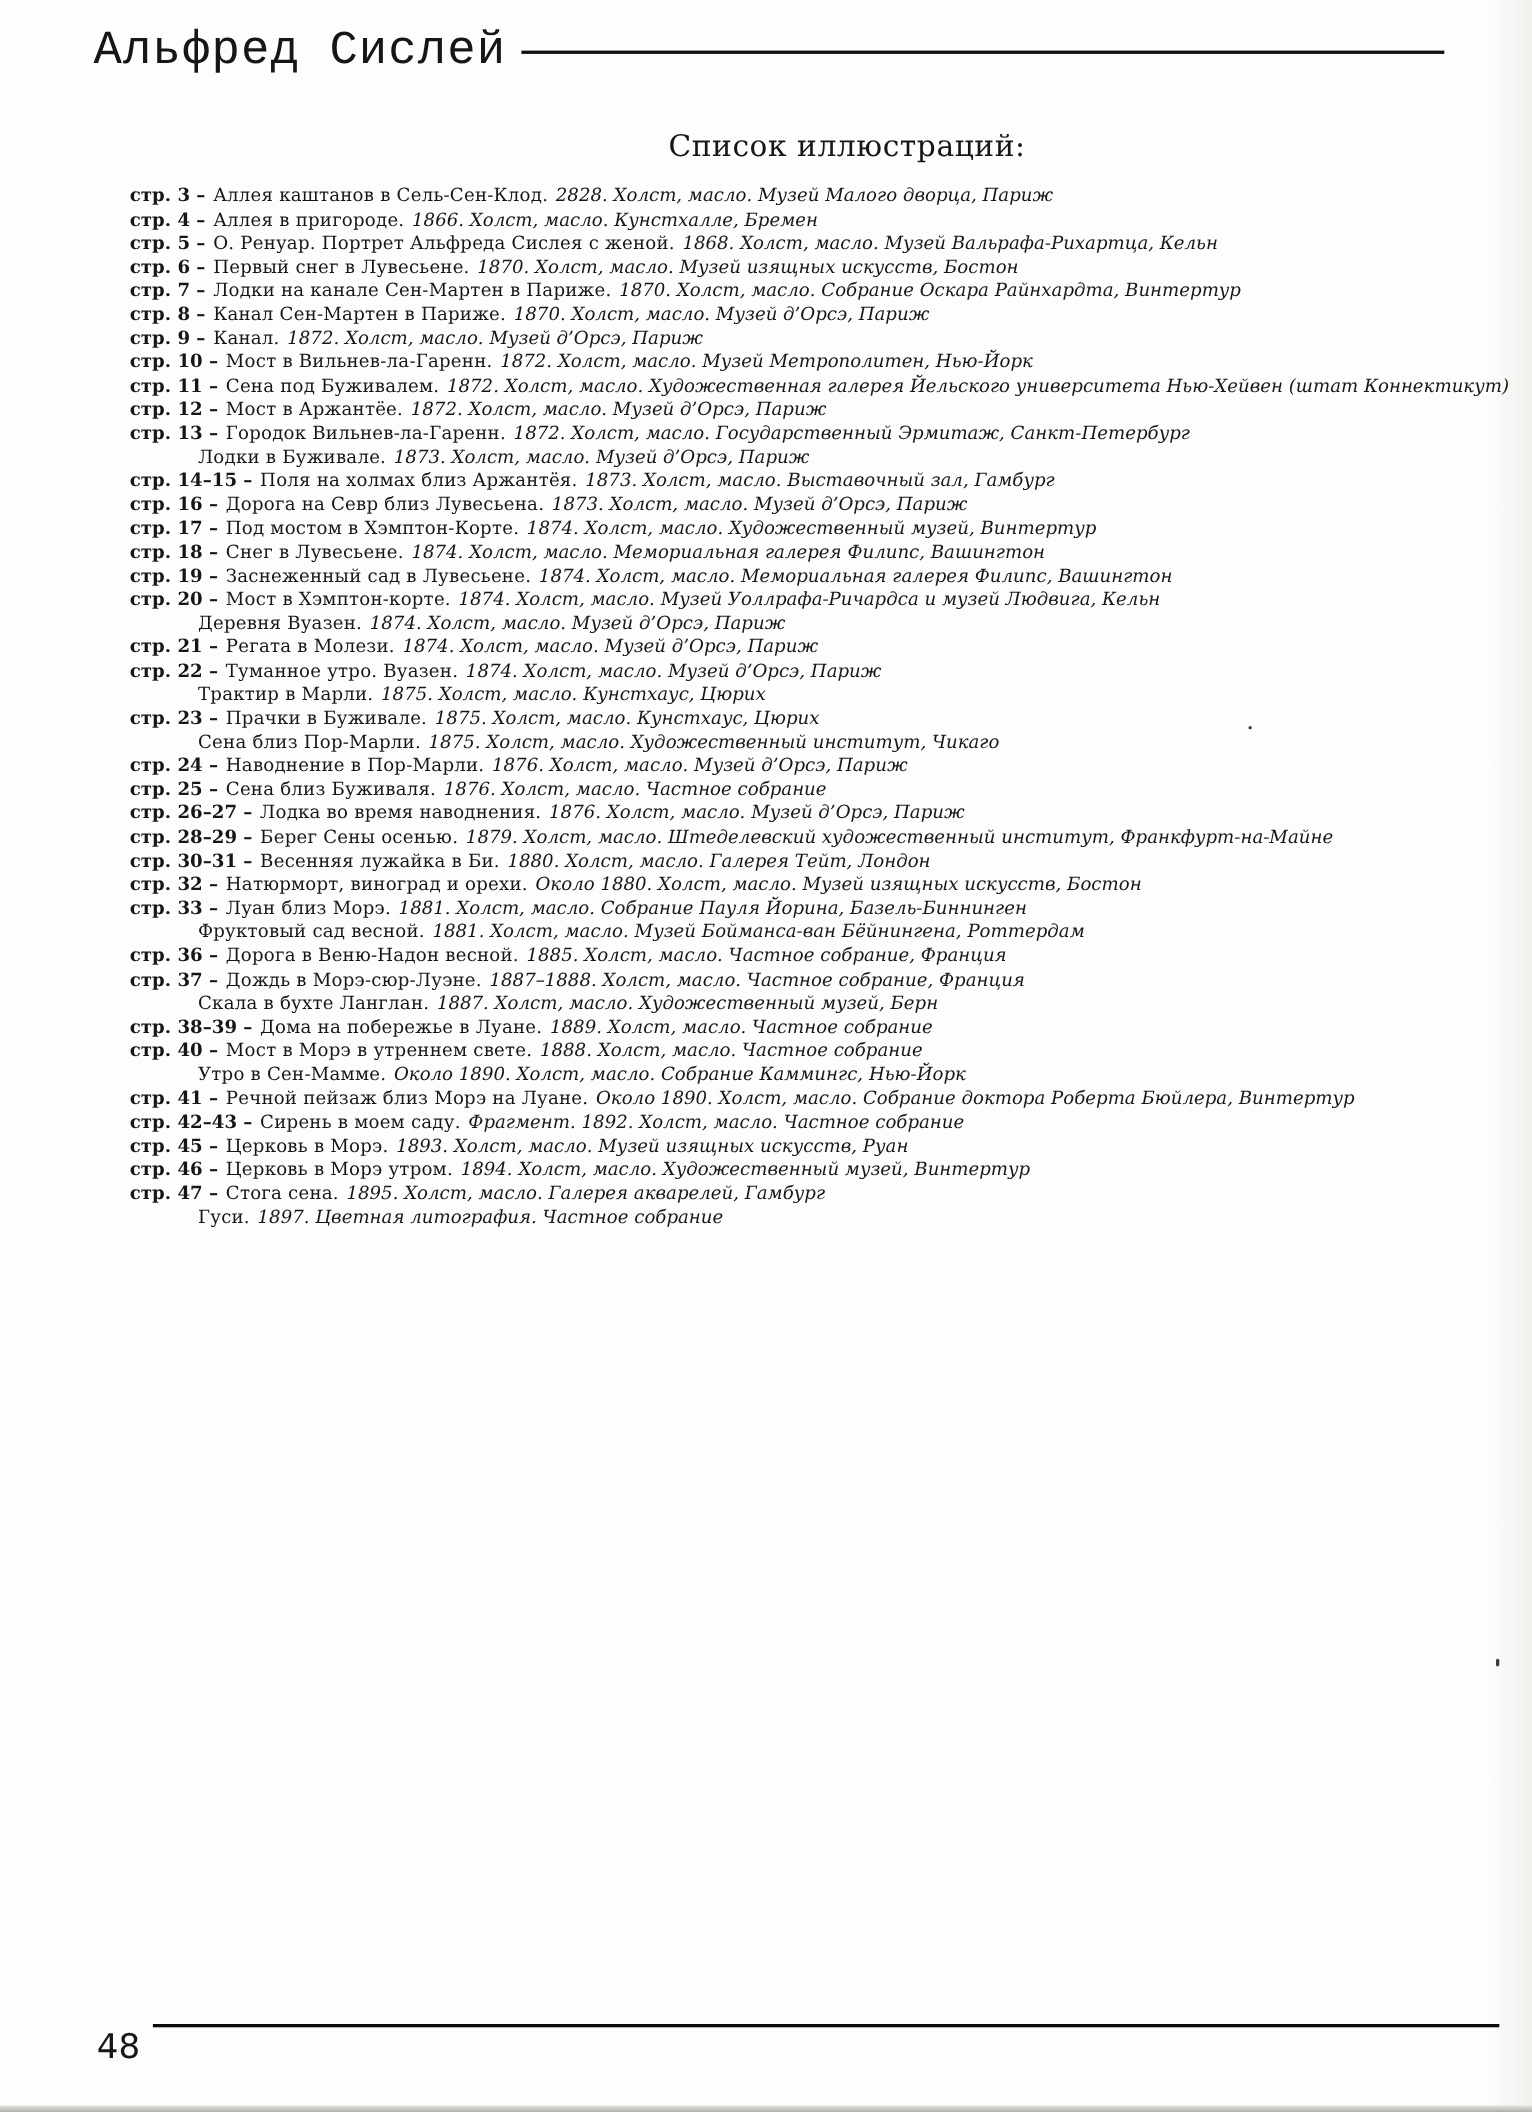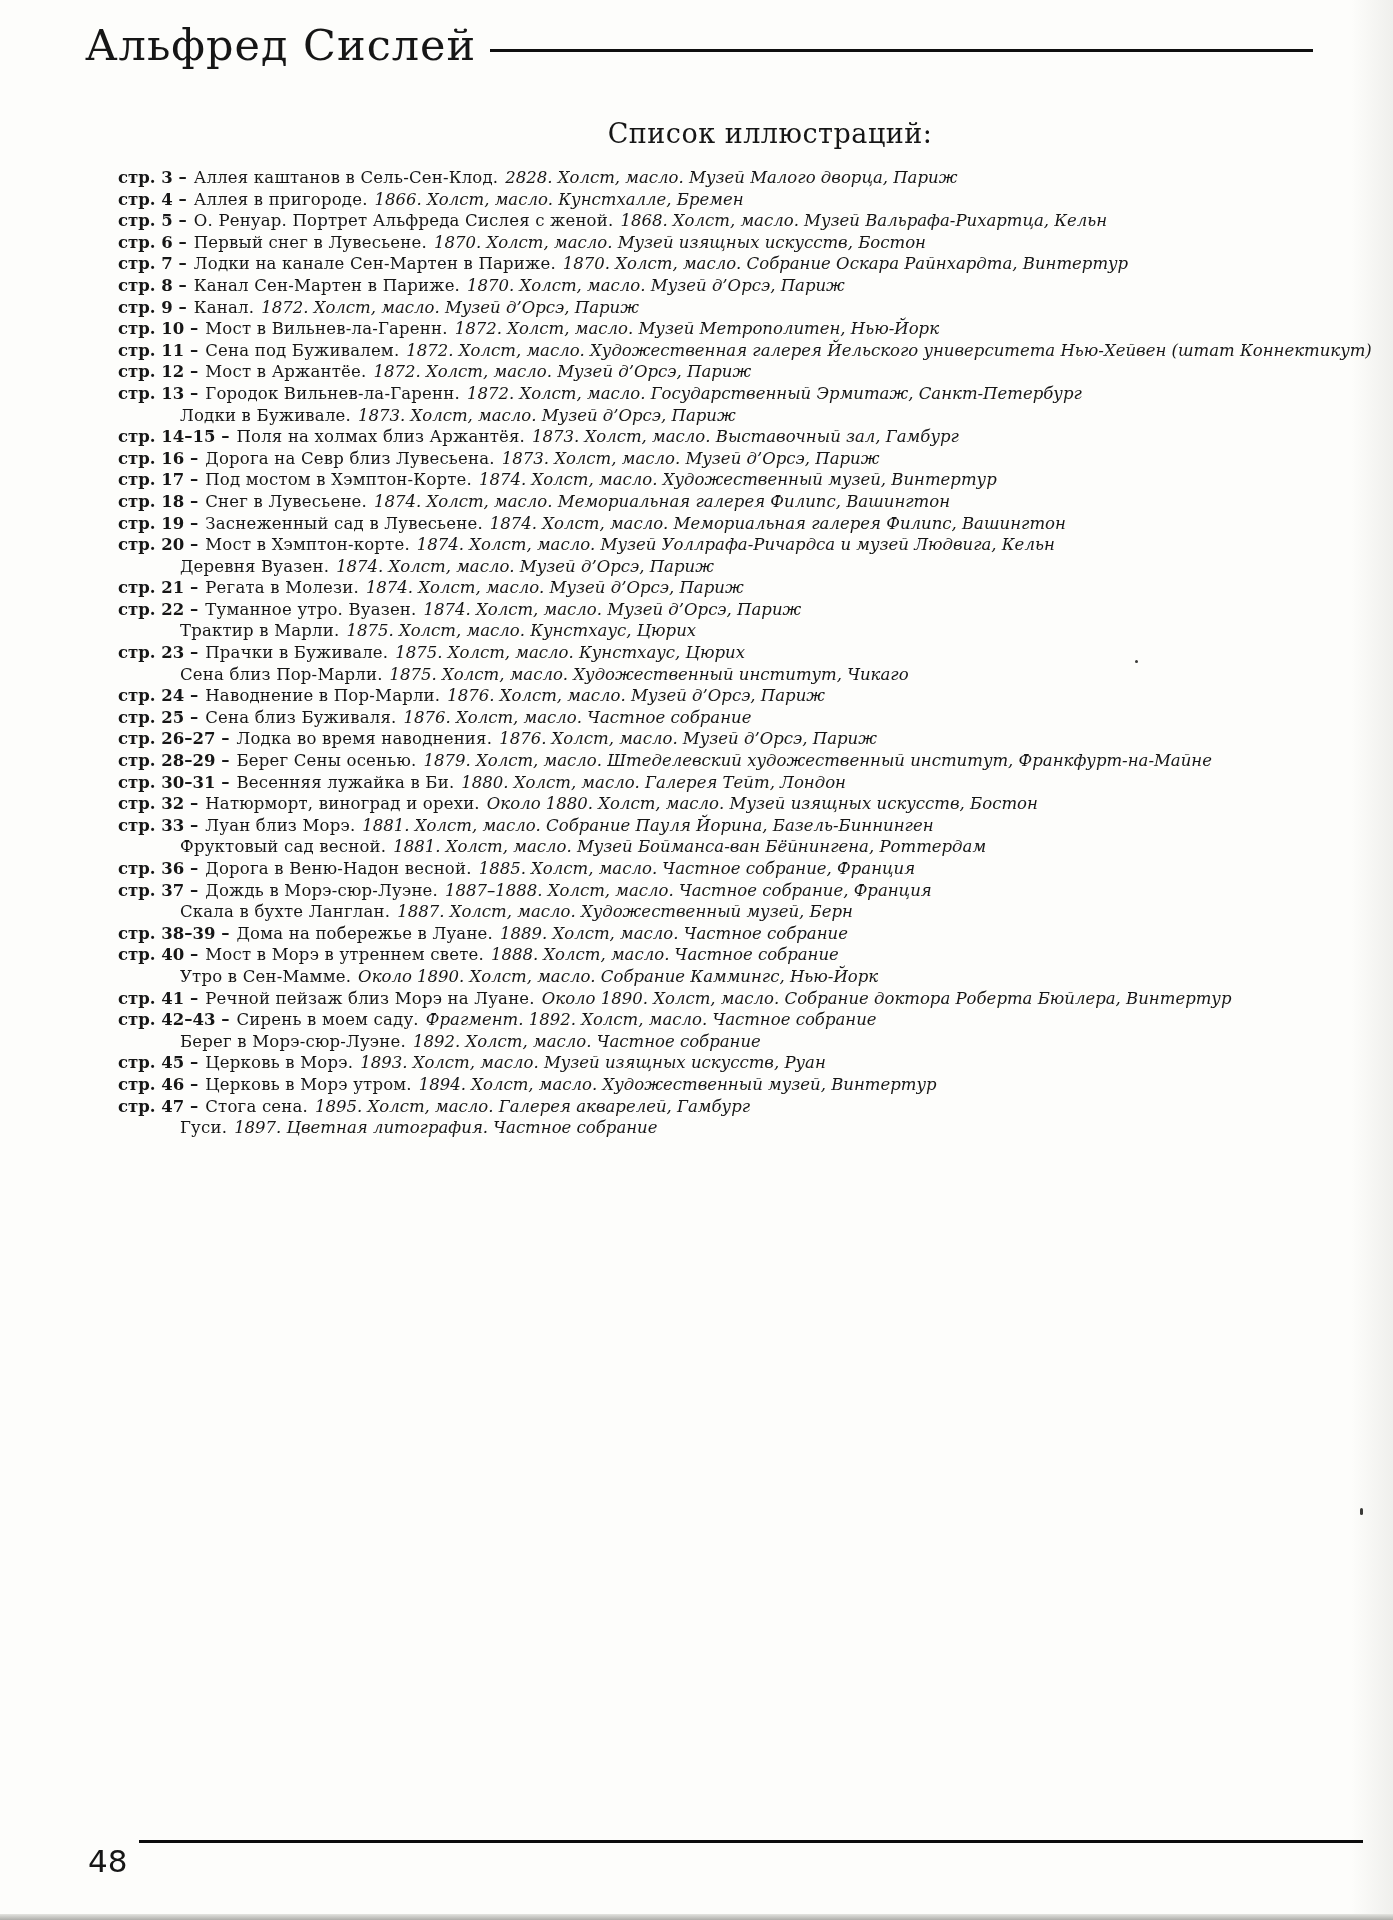--- a/index.html
+++ b/index.html
@@ -24,20 +24,21 @@
   .header {
     position: absolute; top: 22px; left: 85px; right: 80px;
     display: flex; align-items: baseline;
   }
   .header h1 {
     margin: 0;
     font-size: 43px; font-weight: normal;
     letter-spacing: 1px;
     line-height: 1.1;
     white-space: nowrap;
+    font-family: Liberation Mono, monospace;
   }
   .header .rule {
     flex: 1 1 auto;
     height: 0; border-bottom: 3px solid #101010;
     margin-left: 14px;
     transform: translateY(-8px);
   }
   
   .section-title {
     position: absolute; top: 118px; left: 770px;
@@ -122,21 +123,20 @@
       <div class="row"><span class="ref">стр. 33 –</span><span class="title">Луан близ Морэ.</span><span class="details">1881. Холст, масло. Собрание Пауля Йорина, Базель-Биннинген</span></div>
       <div class="row cont"><span class="title">Фруктовый сад весной.</span><span class="details">1881. Холст, масло. Музей Бойманса-ван Бёйнингена, Роттердам</span></div>
       <div class="row"><span class="ref">стр. 36 –</span><span class="title">Дорога в Веню-Надон весной.</span><span class="details">1885. Холст, масло. Частное собрание, Франция</span></div>
       <div class="row"><span class="ref">стр. 37 –</span><span class="title">Дождь в Морэ-сюр-Луэне.</span><span class="details">1887–1888. Холст, масло. Частное собрание, Франция</span></div>
       <div class="row cont"><span class="title">Скала в бухте Ланглан.</span><span class="details">1887. Холст, масло. Художественный музей, Берн</span></div>
       <div class="row"><span class="ref">стр. 38–39 –</span><span class="title">Дома на побережье в Луане.</span><span class="details">1889. Холст, масло. Частное собрание</span></div>
       <div class="row"><span class="ref">стр. 40 –</span><span class="title">Мост в Морэ в утреннем свете.</span><span class="details">1888. Холст, масло. Частное собрание</span></div>
       <div class="row cont"><span class="title">Утро в Сен-Мамме.</span><span class="details">Около 1890. Холст, масло. Собрание Каммингс, Нью-Йорк</span></div>
       <div class="row"><span class="ref">стр. 41 –</span><span class="title">Речной пейзаж близ Морэ на Луане.</span><span class="details">Около 1890. Холст, масло. Собрание доктора Роберта Бюйлера, Винтертур</span></div>
       <div class="row"><span class="ref">стр. 42–43 –</span><span class="title">Сирень в моем саду.</span><span class="details">Фрагмент. 1892. Холст, масло. Частное собрание</span></div>
-      <div class="row cont"><span class="title">Берег в Морэ-сюр-Луэне.</span><span class="details">1892. Холст, масло. Частное собрание</span></div>
       <div class="row"><span class="ref">стр. 45 –</span><span class="title">Церковь в Морэ.</span><span class="details">1893. Холст, масло. Музей изящных искусств, Руан</span></div>
       <div class="row"><span class="ref">стр. 46 –</span><span class="title">Церковь в Морэ утром.</span><span class="details">1894. Холст, масло. Художественный музей, Винтертур</span></div>
       <div class="row"><span class="ref">стр. 47 –</span><span class="title">Стога сена.</span><span class="details">1895. Холст, масло. Галерея акварелей, Гамбург</span></div>
       <div class="row cont"><span class="title">Гуси.</span><span class="details">1897. Цветная литография. Частное собрание</span></div>
     </div>
 
   <div class="speck s1"></div>
   <div class="speck s2"></div>
 
   <div class="footer">

